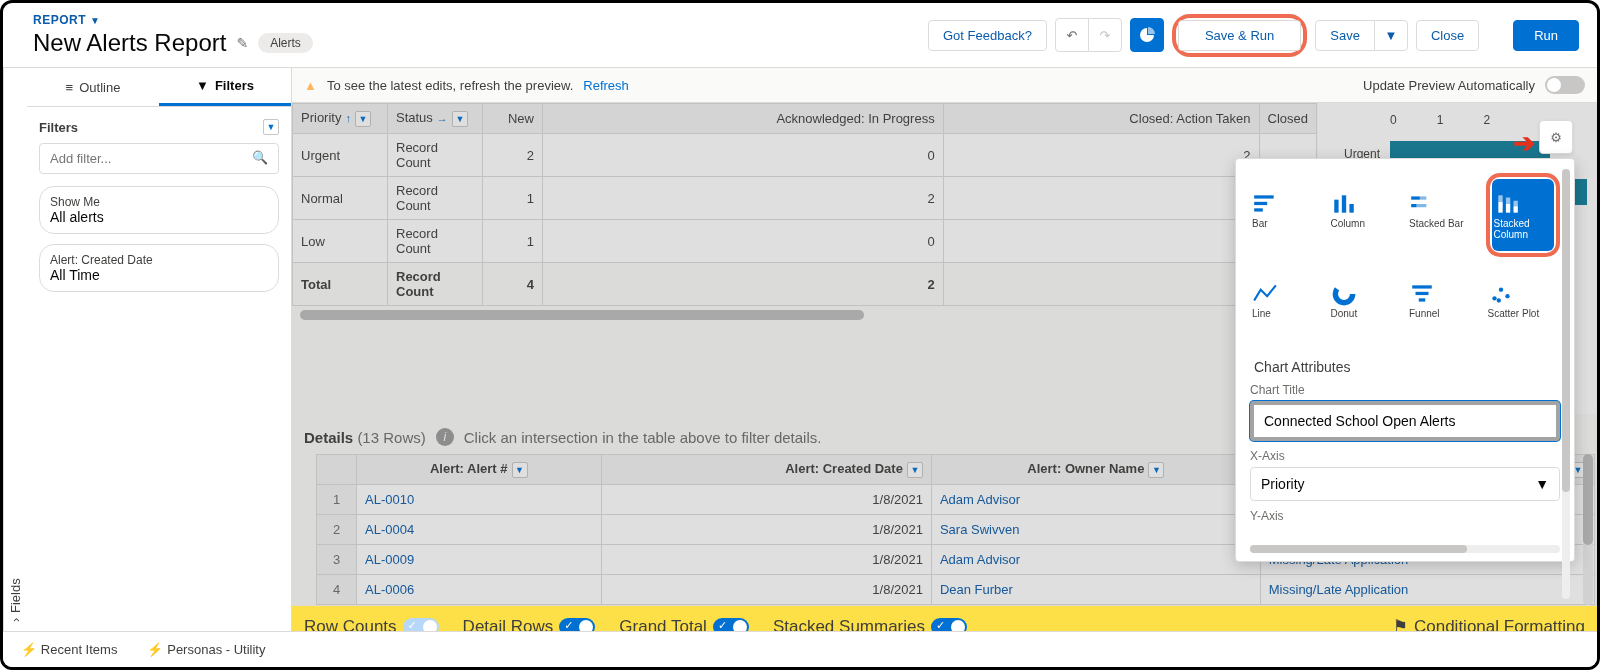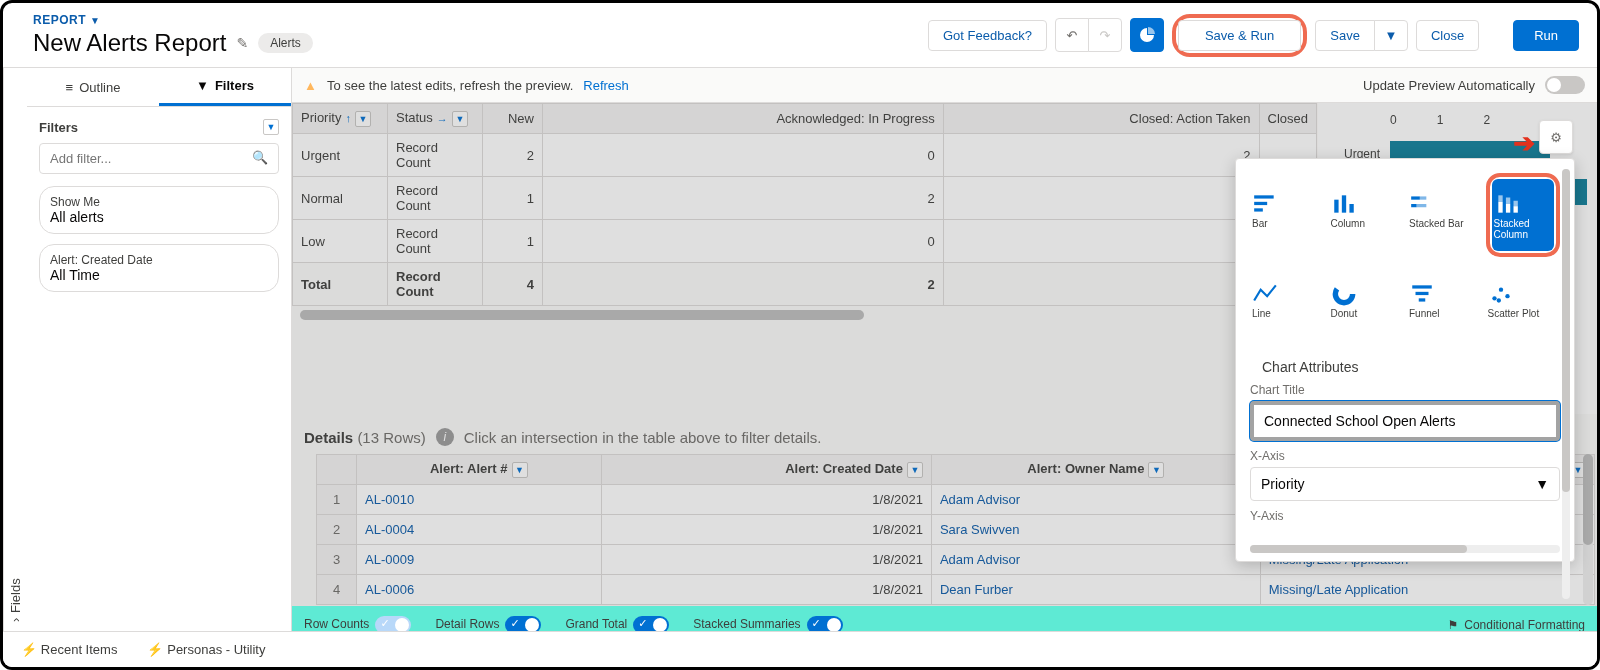--- a/index.html
+++ b/index.html
@@ -71,39 +71,39 @@
 
   table.detail { border-collapse:collapse; width:98%; margin:0 24px; font-size:13px; background:#fff; }
   table.detail th, table.detail td { border:1px solid #dddbda; padding:6px 8px; color:#3e3e3c; height:30px; }
   table.detail th { background:#f3f2f2; font-weight:600; }
   table.detail td.rownum { background:#f3f2f2; text-align:center; width:40px; color:#706e6b; }
   table.detail td.lnk, table.detail .lnk { color:#0b5cab; }
   .detail-scroll { position:relative; max-height:170px; overflow:hidden; }
   .vscroll { position:absolute; right:4px; top:0; width:10px; height:100%; background:#eee; border-radius:5px; }
   .vscroll .thumb { position:absolute; top:0; width:100%; height:60%; background:#bdbdbd; border-radius:5px; }
 
-  .footer-toggles { display:flex; align-items:center; gap:24px; padding:10px 12px; border-top:1px solid #dddbda; background:#5eead4; font-size:12px; color:#3e3e3c;justify-content:space-between; }
+  .footer-toggles { display:flex; align-items:center; gap:24px; padding:10px 12px; border-top:1px solid #dddbda; background:#fde047; font-size:17px; color:#3e3e3c;justify-content:space-between; }
   .sw { width:36px; height:18px; border-radius:10px; background:#0070d2; position:relative; display:inline-block; vertical-align:middle; margin-left:6px; }
   .sw:after { content:"✓"; color:#fff; font-size:11px; position:absolute; left:5px; top:1px; }
   .sw .knob { position:absolute; width:14px; height:14px; border-radius:50%; background:#fff; top:2px; right:2px; }
   .sw.light { background:#b8d8f9; }
   .cond-fmt { margin-left:auto; color:#3e3e3c; display:flex; gap:6px; align-items:center; }
 
   .app-footer { position:absolute; bottom:0; left:0; right:0; height:36px; border-top:1px solid #dddbda; background:#fff; display:flex; align-items:center; gap:30px; padding:0 18px; font-size:13px; color:#3e3e3c; }
 
   .popover { position:absolute; right:22px; top:90px; width:340px; background:#fff; border:1px solid #dddbda; border-radius:4px; box-shadow:0 4px 16px rgba(0,0,0,.2); z-index:50; }
   .pop-scroll-wrap { position:relative; padding:14px 14px 8px 14px; }
   .chart-grid { display:grid; grid-template-columns:repeat(4,1fr); gap:6px 4px; }
   .ct { display:flex; flex-direction:column; align-items:flex-start; justify-content:center; padding:8px 2px; border-radius:6px; font-size:10px; color:#3e3e3c; cursor:pointer; height:72px; }
   .ct .ico { height:28px; display:flex; align-items:center; justify-content:center; color:#0070d2; font-size:22px; }
   .ct.selected { background:#0070d2; color:#fff; }
   .ct.selected .ico { color:#fff; }
   .callout-stacked { border:4px solid #ef6b51; border-radius:14px; padding:2px; }
   .pop-sec { padding:6px 14px 14px 14px; }
-  .pop-sec h5 { margin:10px 0 8px 12px; font-weight:500; font-size:14px; color:#3e3e3c; }
+  .pop-sec h5 { margin:10px 0 8px 4px; font-weight:500; font-size:14px; color:#3e3e3c; }
   .pop-sec label { font-size:12px; color:#706e6b; display:block; margin:8px 0 4px 0; }
   .pop-sec input, .pop-sec .select { width:100%; border:1px solid #dddbda; border-radius:4px; padding:8px 10px; font-size:14px; color:#080707; }
   .pop-sec input.titleI { border:4px solid #a3a3a3; outline:none; box-shadow:0 0 0 1px #0070d2; }
   .pop-sec .select { display:flex; justify-content:space-between; align-items:center; }
   .pop-hscroll { height:8px; background:#eee; border-radius:4px; margin:4px 14px 8px 14px; position:relative; }
   .pop-hscroll .thumb { position:absolute; left:0; width:70%; height:100%; background:#c9c7c5; border-radius:4px; }
   .pop-vscroll { position:absolute; right:4px; top:10px; width:8px; height:430px; background:#eee; border-radius:4px; }
   .pop-vscroll .thumb { position:absolute; top:0; width:100%; height:75%; background:#c9c7c5; border-radius:4px; }
   svg.ico-svg { width:26px; height:26px; }
 </style>

